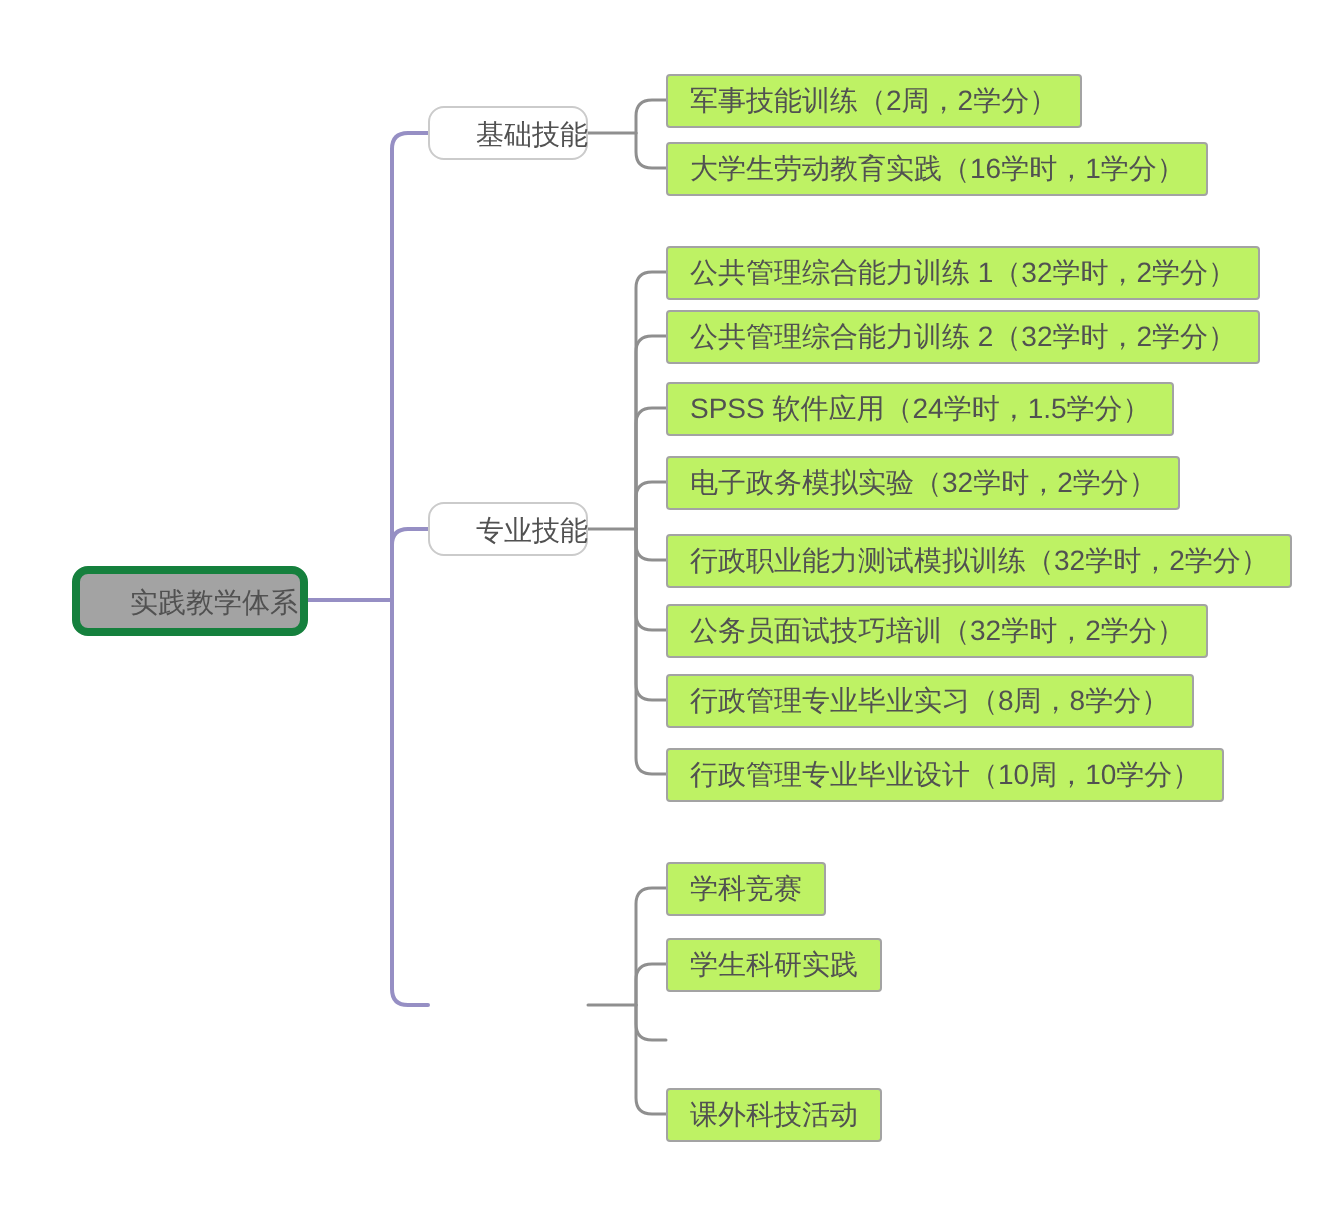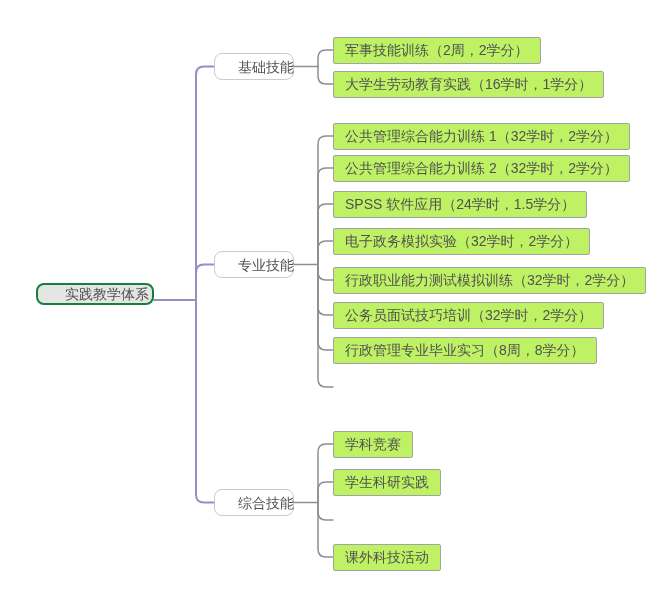--- a/index.html
+++ b/index.html
@@ -32,23 +32,23 @@
     color: #515151;
     font-size: 14px;
     line-height: 1;
     cursor: default;
     padding-left: 24px;
   }
   .node.root {
     left: 36px;
     top: 283px;
     width: 118px;
-    height: 22px;
-    background: #e5e5e5;
-    border: 2px solid #15803d;
+    height: 35px;
+    background: #a3a3a3;
+    border: 4px solid #15803d;
     border-radius: 8px;
   }
   .node.branch {
     left: 214px;
     width: 80px;
     height: 27px;
     background: #ffffff;
     border: 1px solid #cbcbcb;
     border-radius: 8px;
   }
@@ -104,30 +104,30 @@
     <path class="gray-line" d="M318 502.5 V452 Q318 444 326 444 H333"></path>
     <path class="gray-line" d="M318 502.5 V490 Q318 482 326 482 H333"></path>
     <path class="gray-line" d="M318 502.5 V512 Q318 520 326 520 H333"></path>
     <path class="gray-line" d="M318 502.5 V549 Q318 557 326 557 H333"></path>
   </svg>
 
   <div class="node root">实践教学体系</div>
 
   <div class="node branch" style="top:53px">基础技能</div>
   <div class="node branch" style="top:251px">专业技能</div>
-  <div class="node branch" style="top:489px">综合技能</div>
 
   <div class="node leaf" style="top:36.5px">军事技能训练（2周，2学分）</div>
   <div class="node leaf" style="top:70.5px">大学生劳动教育实践（16学时，1学分）</div>
 
   <div class="node leaf" style="top:122.5px">公共管理综合能力训练 1（32学时，2学分）</div>
   <div class="node leaf" style="top:154.5px">公共管理综合能力训练 2（32学时，2学分）</div>
   <div class="node leaf" style="top:190.5px">SPSS 软件应用（24学时，1.5学分）</div>
   <div class="node leaf" style="top:227.5px">电子政务模拟实验（32学时，2学分）</div>
   <div class="node leaf" style="top:266.5px">行政职业能力测试模拟训练（32学时，2学分）</div>
   <div class="node leaf" style="top:301.5px">公务员面试技巧培训（32学时，2学分）</div>
   <div class="node leaf" style="top:336.5px">行政管理专业毕业实习（8周，8学分）</div>
+  <div class="node leaf" style="top:373.5px">行政管理专业毕业设计（10周，10学分）</div>
 
   <div class="node leaf" style="top:430.5px">学科竞赛</div>
   <div class="node leaf" style="top:468.5px">学生科研实践</div>
   <div class="node leaf" style="top:543.5px">课外科技活动</div>
 
 </div>
 
 </body></html>

